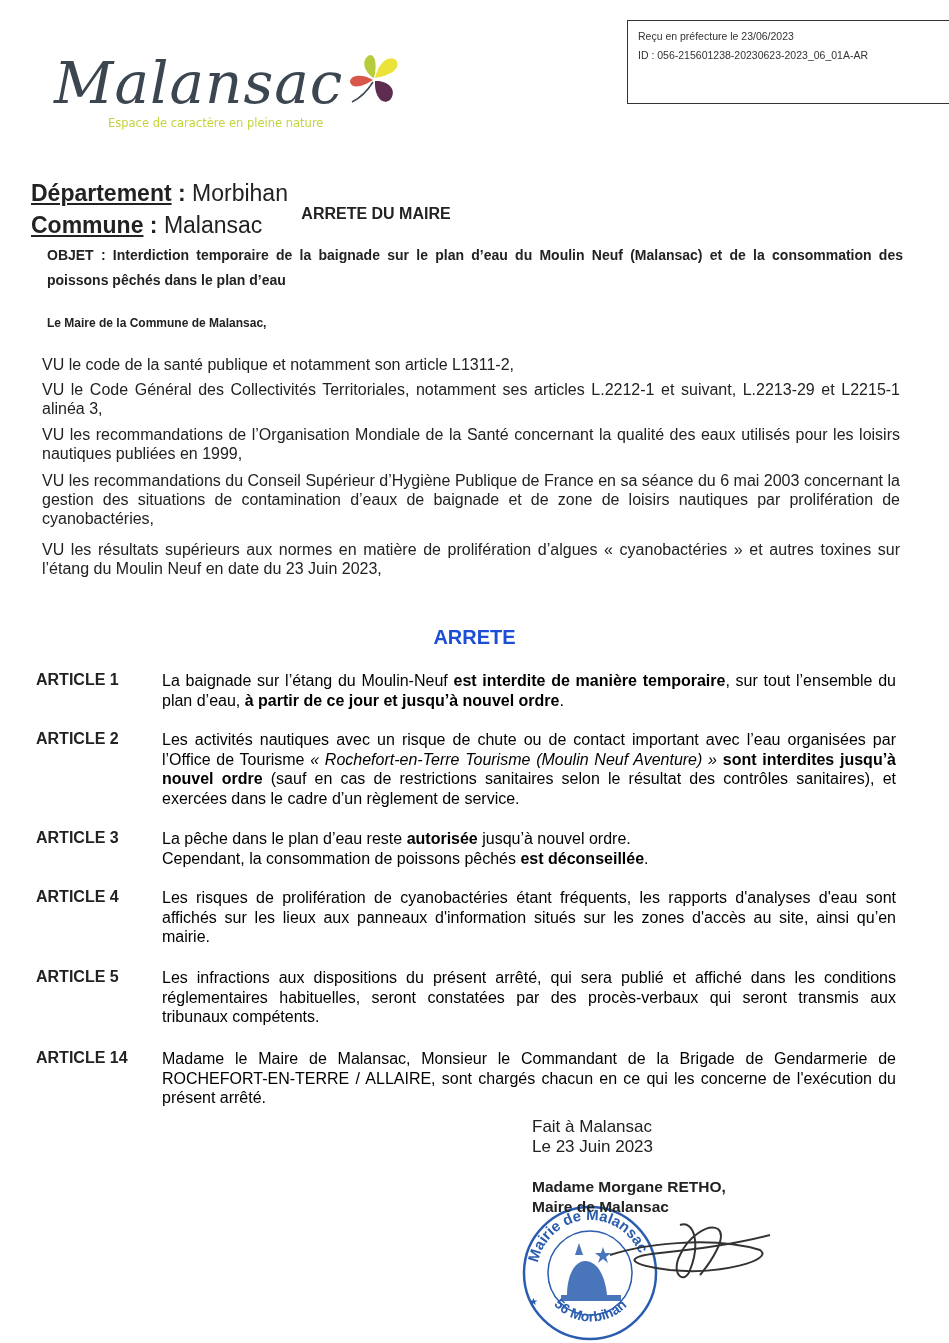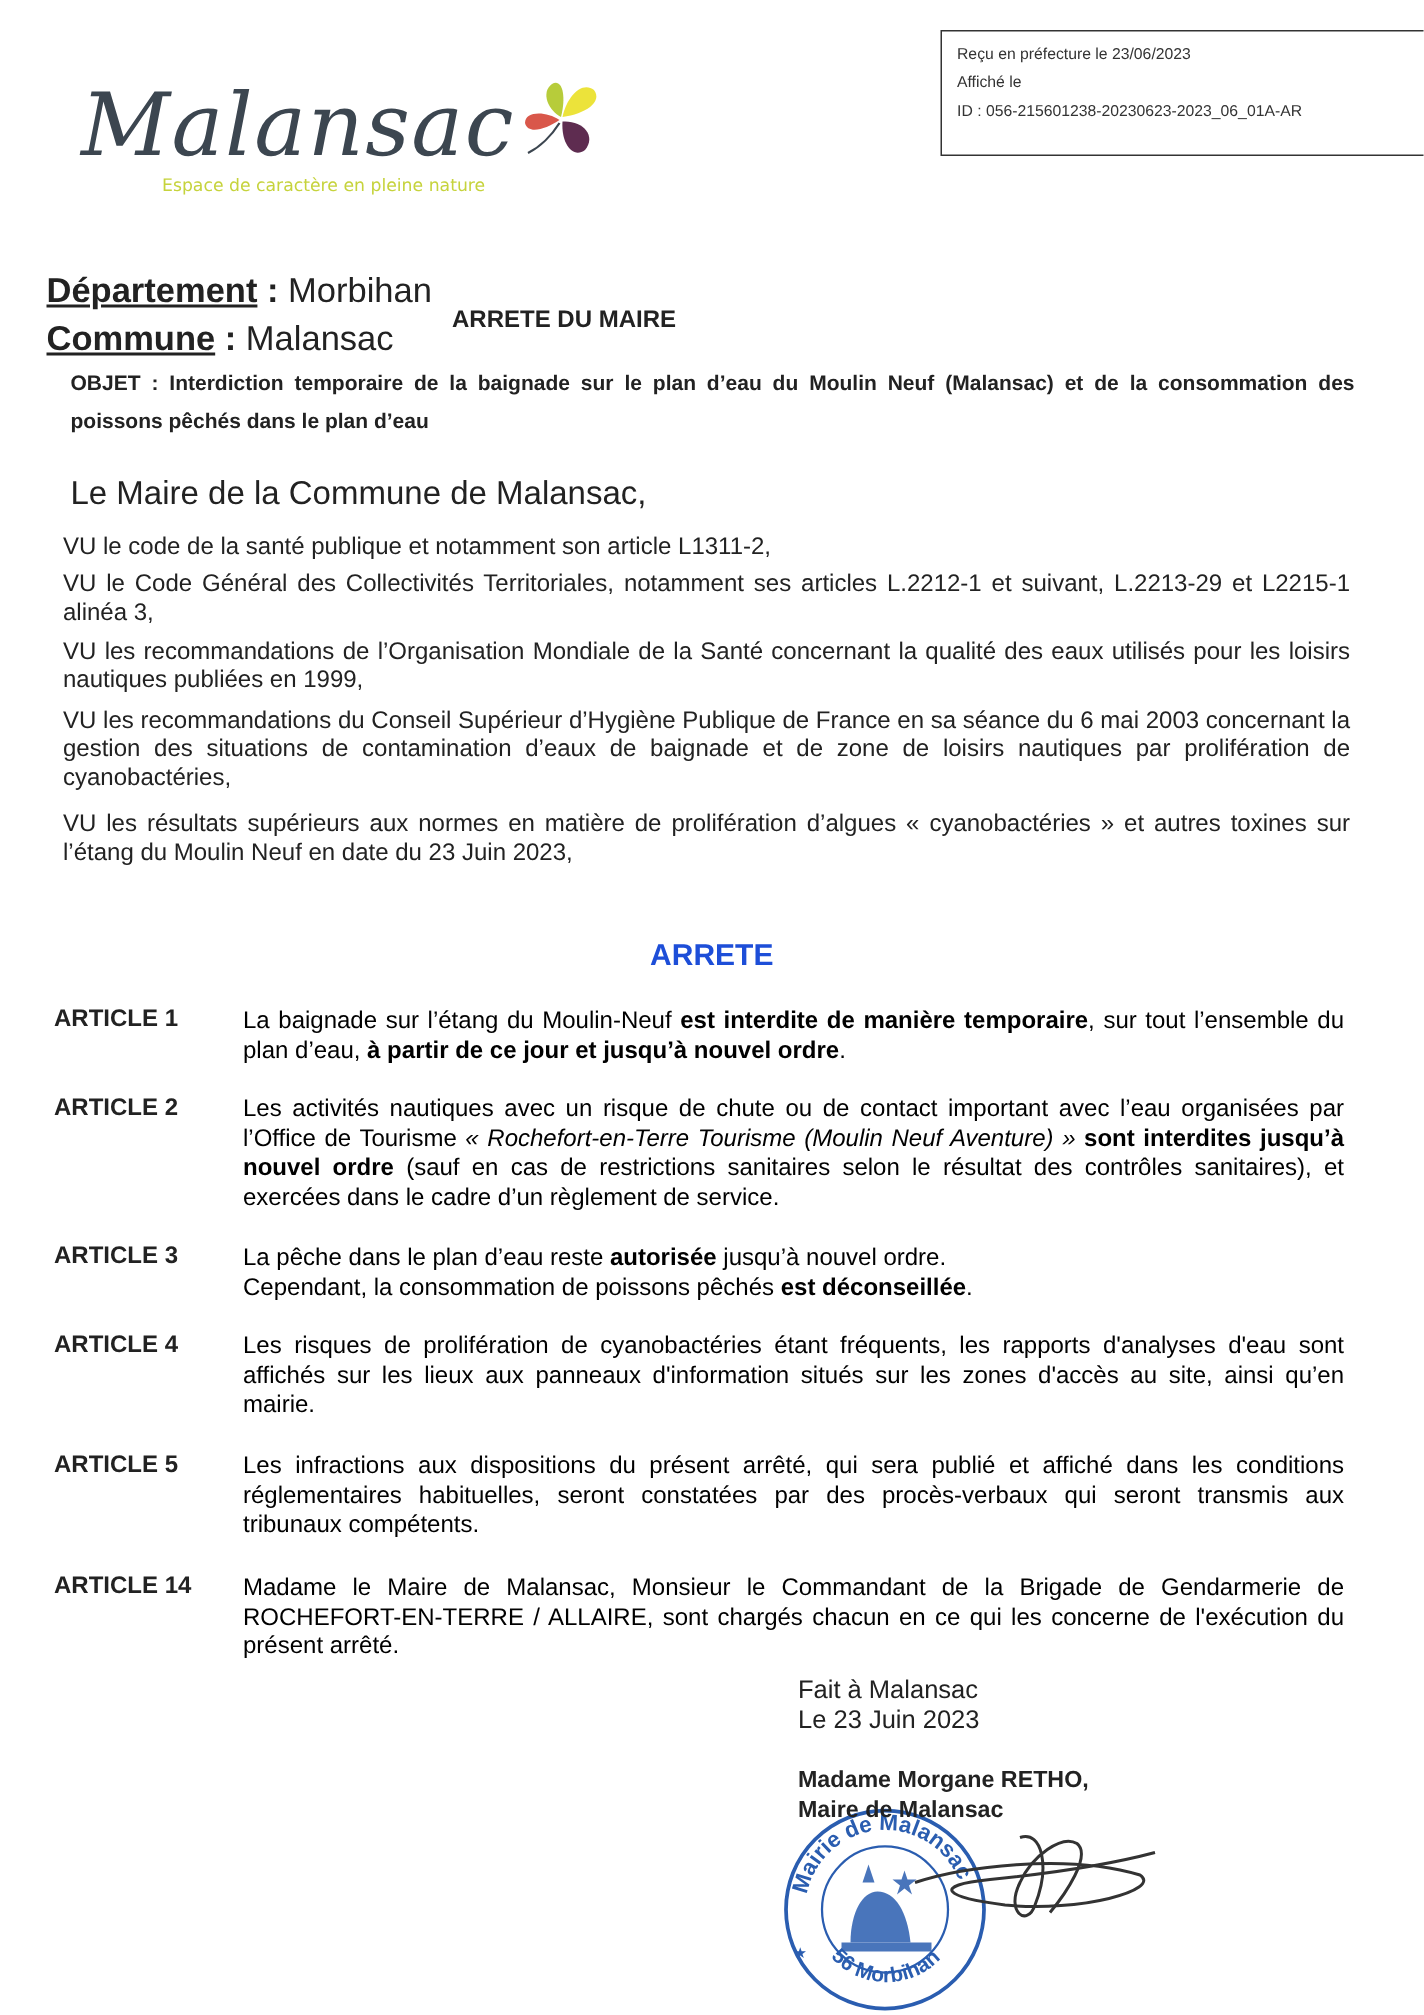--- a/index.html
+++ b/index.html
@@ -26,21 +26,21 @@
   .clover { position: absolute; left: 300px; top: 4px; width: 60px; height: 56px; }
 
   .meta-line { position: absolute; left: 31px; font-size: 23px; color: #222; margin-top: 42px; }
   .meta-line .lbl { font-weight: bold; text-decoration: underline; }
   .meta-line .sep { font-weight: bold; }
 
   .title1 { position: absolute; left: 0; width: 752px; top: 205px; text-align: center; font-size: 16px; font-weight: bold; color: #222; }
 
   .objet { position: absolute; left: 47px; top: 243px; width: 856px; font-size: 14px; font-weight: bold; line-height: 25px; text-align: justify; color: #222; }
 
-  .maire-line { position: absolute; left: 47px; top: 316px; font-size: 22px; font-weight: normal; color: #222; }
+  .maire-line { position: absolute; left: 47px; top: 316px; font-size: 12px; font-weight: bold; color: #222; }
 
   .vu { position: absolute; left: 42px; width: 858px; font-size: 16px; line-height: 19px; text-align: justify; color: #222; }
 
   .arrete-h { position: absolute; left: 0; width: 949px; top: 626px; text-align: center; font-size: 20px; font-weight: bold; color: #1d4ed8; }
 
   .article { position: absolute; left: 36px; width: 860px; }
   .article .art-label { position: absolute; left: 0; top: 0; font-size: 16px; font-weight: bold; color: #222; white-space: nowrap; }
   .article .art-text { position: absolute; left: 126px; width: 734px; font-size: 16px; line-height: 19.5px; text-align: justify; color: #000000; }
   .article .art-text b { font-weight: bold; }
   .article .art-text i { font-style: italic; }
@@ -49,21 +49,20 @@
   .sign-name { position: absolute; left: 532px; top: 1177px; font-size: 15.5px; font-weight: bold; line-height: 20px; color: #222; }
 
   .seal { position: absolute; left: 515px; top: 1195px; width: 150px; height: 148px; }
   .signature { position: absolute; left: 600px; top: 1215px; width: 180px; height: 75px; }
 </style>
 </head>
 <body>
 
 <div class="stamp-box">
   <div>Reçu en préfecture le 23/06/2023</div>
-  <div>Affiché le</div>
   <div>ID : 056-215601238-20230623-2023_06_01A-AR</div>
 </div>
 
 <div class="logo">
   <div class="logo-word">Malansac</div>
   <div class="logo-tag">Espace de caractère en pleine nature</div>
   <svg class="clover" viewBox="0 0 60 56">
     <path d="M30 26 C22 22 16 10 24 4 C30 0 34 10 30 26Z" fill="#b7cc3a"></path>
     <path d="M31 26 C34 12 44 2 52 8 C58 16 46 24 31 26Z" fill="#ece33a"></path>
     <path d="M29 28 C20 22 6 22 6 30 C8 38 20 34 29 28Z" fill="#d9574a"></path>

